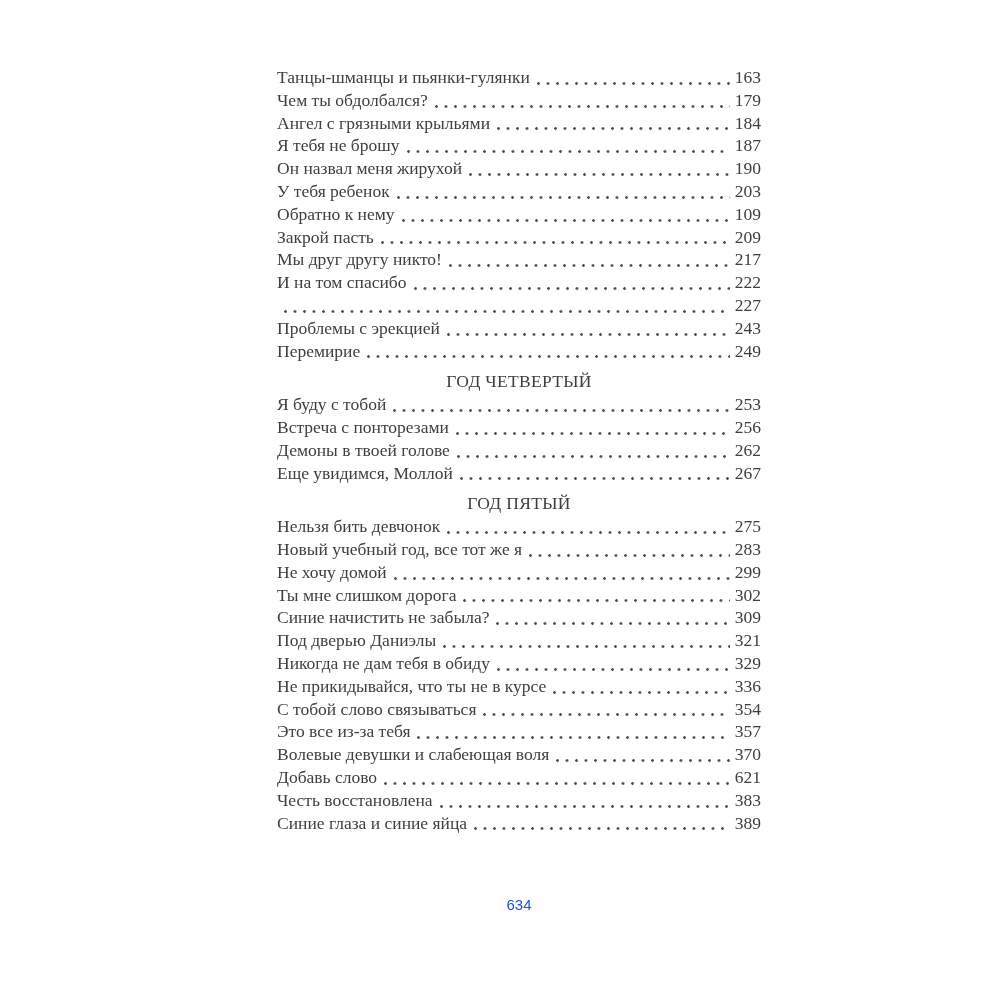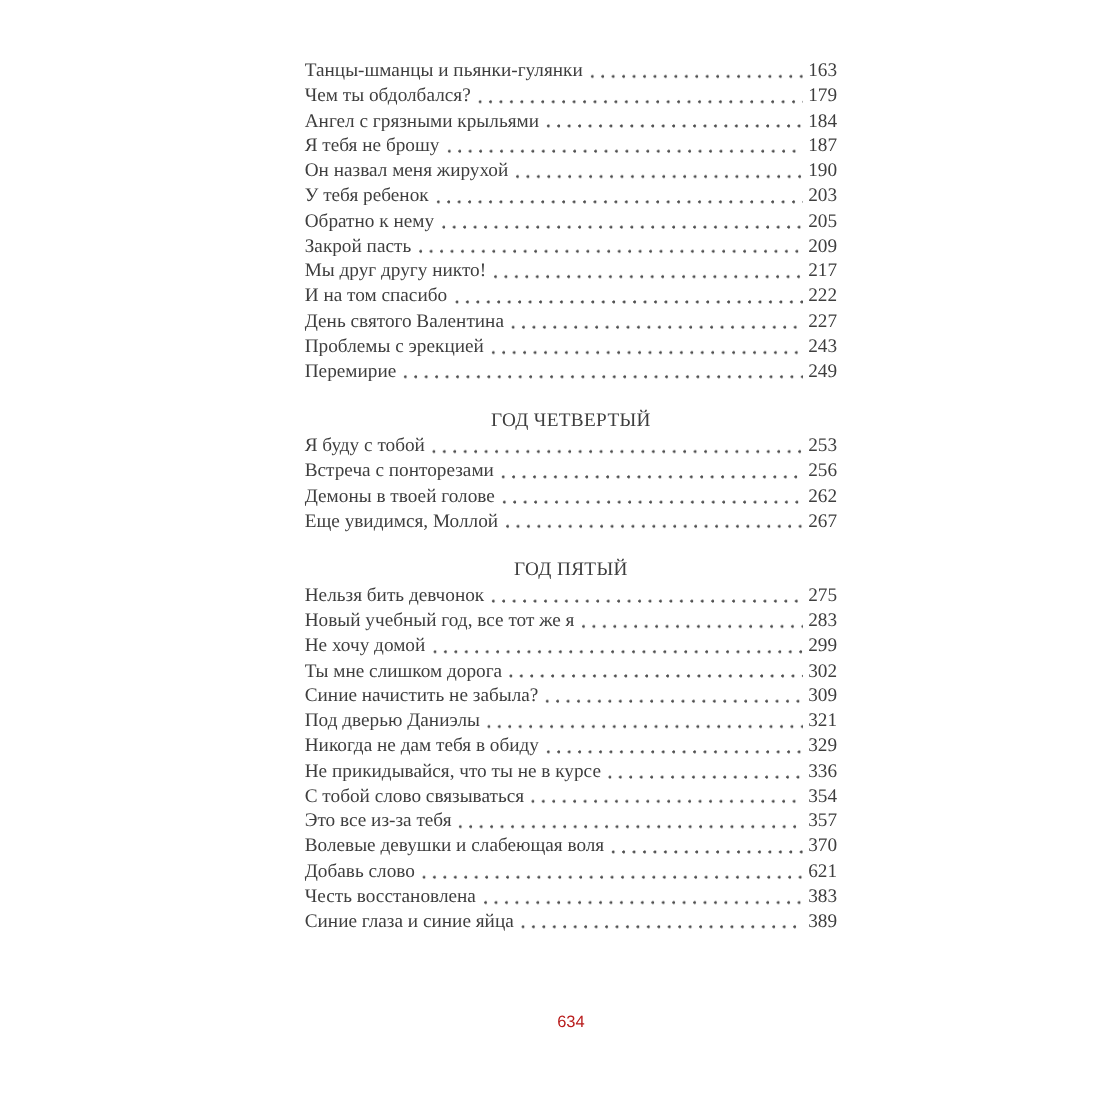--- a/index.html
+++ b/index.html
@@ -12,21 +12,21 @@
     width: 1000px;
     height: 1000px;
     background: #ffffff;
     font-family: "Liberation Serif", "DejaVu Serif", serif;
     color: #3e3e3e;
     overflow: hidden;
   }
   .toc {
     position: absolute;
     left: 277px;
-    top: 52px;
+    top: 66px;
     width: 484px;
     font-size: 17.5px;
     line-height: 22.8px;
   }
   .toc-row {
     display: flex;
     align-items: baseline;
     white-space: nowrap;
   }
   .toc-title {
@@ -40,33 +40,32 @@
     background-image: radial-gradient(circle at 1.5px 2.5px, #4d4d4d 1.05px, rgba(0,0,0,0) 1.6px);
     background-size: 9.5px 5px;
     background-repeat: repeat-x;
     background-position: left bottom;
   }
   .toc-page-num {
     flex: 0 0 auto;
   }
   .section-heading {
     text-align: center;
-    margin-top: 22px;
+    margin-top: 8px;
     letter-spacing: 0.3px;
   }
   .folio {
     position: absolute;
     left: 277px;
     width: 484px;
     top: 896px;
     text-align: center;
     font-family: "Liberation Sans", "DejaVu Sans", sans-serif;
     font-size: 15px;
-    color: #b91c1c;
-    margin-top: 25px;
+    color: #1d4ed8;
   }
 </style>
 </head>
 <body>
 
 <div class="book-page">
   <div class="toc" id="toc">
       <div class="toc-row">
         <span class="toc-title">Танцы-шманцы и пьянки-гулянки</span>
         <span class="dot-leader"></span>
@@ -93,39 +92,38 @@
         <span class="toc-page-num">190</span>
       </div>
       <div class="toc-row">
         <span class="toc-title">У тебя ребенок</span>
         <span class="dot-leader"></span>
         <span class="toc-page-num">203</span>
       </div>
       <div class="toc-row">
         <span class="toc-title">Обратно к нему</span>
         <span class="dot-leader"></span>
-        <span class="toc-page-num">205</span>
+        <span class="toc-page-num">109</span>
       </div>
       <div class="toc-row">
         <span class="toc-title">Закрой пасть</span>
         <span class="dot-leader"></span>
         <span class="toc-page-num">209</span>
       </div>
       <div class="toc-row">
         <span class="toc-title">Мы друг другу никто!</span>
         <span class="dot-leader"></span>
         <span class="toc-page-num">217</span>
       </div>
       <div class="toc-row">
         <span class="toc-title">И на том спасибо</span>
         <span class="dot-leader"></span>
         <span class="toc-page-num">222</span>
       </div>
       <div class="toc-row">
-        <span class="toc-title">День святого Валентина</span>
         <span class="dot-leader"></span>
         <span class="toc-page-num">227</span>
       </div>
       <div class="toc-row">
         <span class="toc-title">Проблемы с эрекцией</span>
         <span class="dot-leader"></span>
         <span class="toc-page-num">243</span>
       </div>
       <div class="toc-row">
         <span class="toc-title">Перемирие</span>

